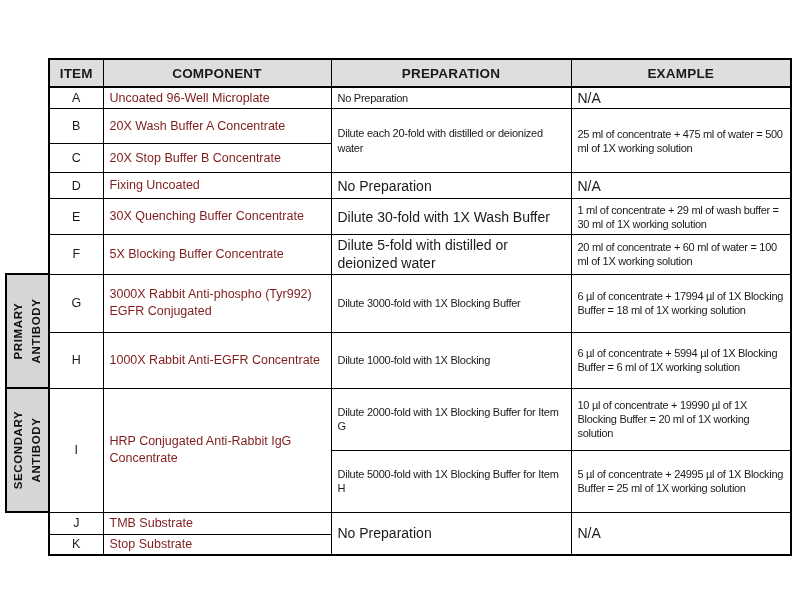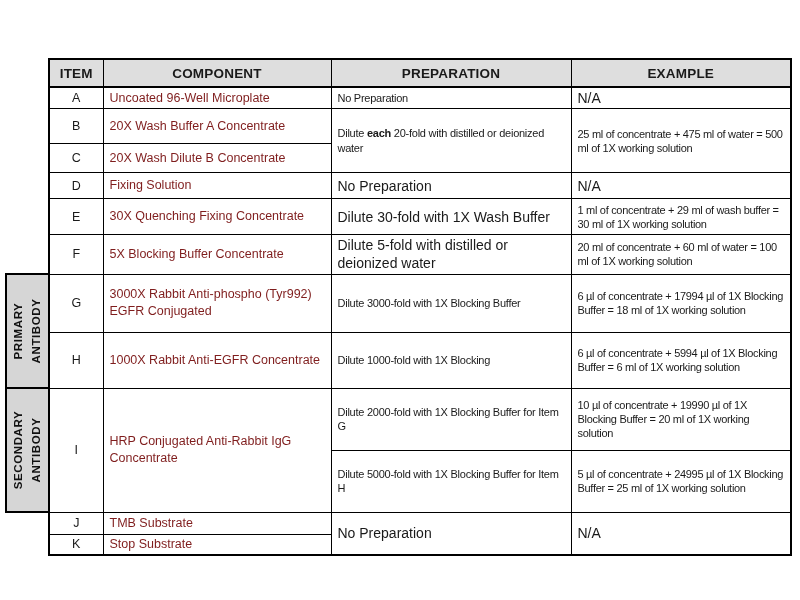--- a/index.html
+++ b/index.html
@@ -39,21 +39,21 @@
   .bl2 { border-left: 2px solid #000 !important; }
   .br2 { border-right: 2px solid #000 !important; }
   .bb2 { border-bottom: 2px solid #000 !important; }
 
   td.item { text-align: center; font-size: 12.5px; }
   td.comp { font-size: 12.5px; color: #7f1d1d; padding-left: 9px; line-height: 1.35; }
 
   .reg  { font-size: 14px; line-height: 1.3; }
   .cond { font-size: 11px; letter-spacing: -0.25px; line-height: 1.3; }
   .xcond { font-size: 11px; letter-spacing: -0.3px; line-height: 1.28; }
-  .b { font-weight: bold; }
+  .b { font-weight: normal; }
 
   
   td.side {
     border: 2px solid #000;
     background: #d6d6d6;
     position: relative;
     padding: 0;
   }
   .vlabel {
     position: absolute;
@@ -103,35 +103,35 @@
         <td class="ghost"></td>
         <td class="c item bl2">B</td>
         <td class="c comp">20X Wash Buffer A Concentrate</td>
         <td class="c cond" rowspan="2"><span>Dilute </span><span class="b">each</span><span> 20-fold with distilled or deionized water</span></td>
         <td class="c xcond br2" rowspan="2">25 ml of concentrate + 475 ml of water = 500 ml of 1X working solution</td>
       </tr>
 
       <tr style="height:29px">
         <td class="ghost"></td>
         <td class="c item bl2">C</td>
-        <td class="c comp">20X Wash Dilute B Concentrate</td>
+        <td class="c comp">20X Stop Buffer B Concentrate</td>
       </tr>
 
       <tr style="height:26px">
         <td class="ghost"></td>
         <td class="c item bl2">D</td>
-        <td class="c comp">Fixing Solution</td>
+        <td class="c comp">Fixing Uncoated</td>
         <td class="c reg">No Preparation</td>
         <td class="c reg br2">N/A</td>
       </tr>
 
       <tr style="height:36px">
         <td class="ghost"></td>
         <td class="c item bl2">E</td>
-        <td class="c comp">30X Quenching Fixing Concentrate</td>
+        <td class="c comp">30X Quenching Buffer Concentrate</td>
         <td class="c reg">Dilute 30-fold with 1X Wash Buffer</td>
         <td class="c xcond br2">1 ml of concentrate + 29 ml of wash buffer = 30 ml of 1X working solution</td>
       </tr>
 
       <tr style="height:36px">
         <td class="ghost"></td>
         <td class="c item bl2">F</td>
         <td class="c comp">5X Blocking Buffer Concentrate</td>
         <td class="c reg">Dilute 5-fold with distilled or deionized water</td>
         <td class="c xcond br2">20 ml of concentrate + 60 ml of water = 100 ml of 1X working solution</td>

